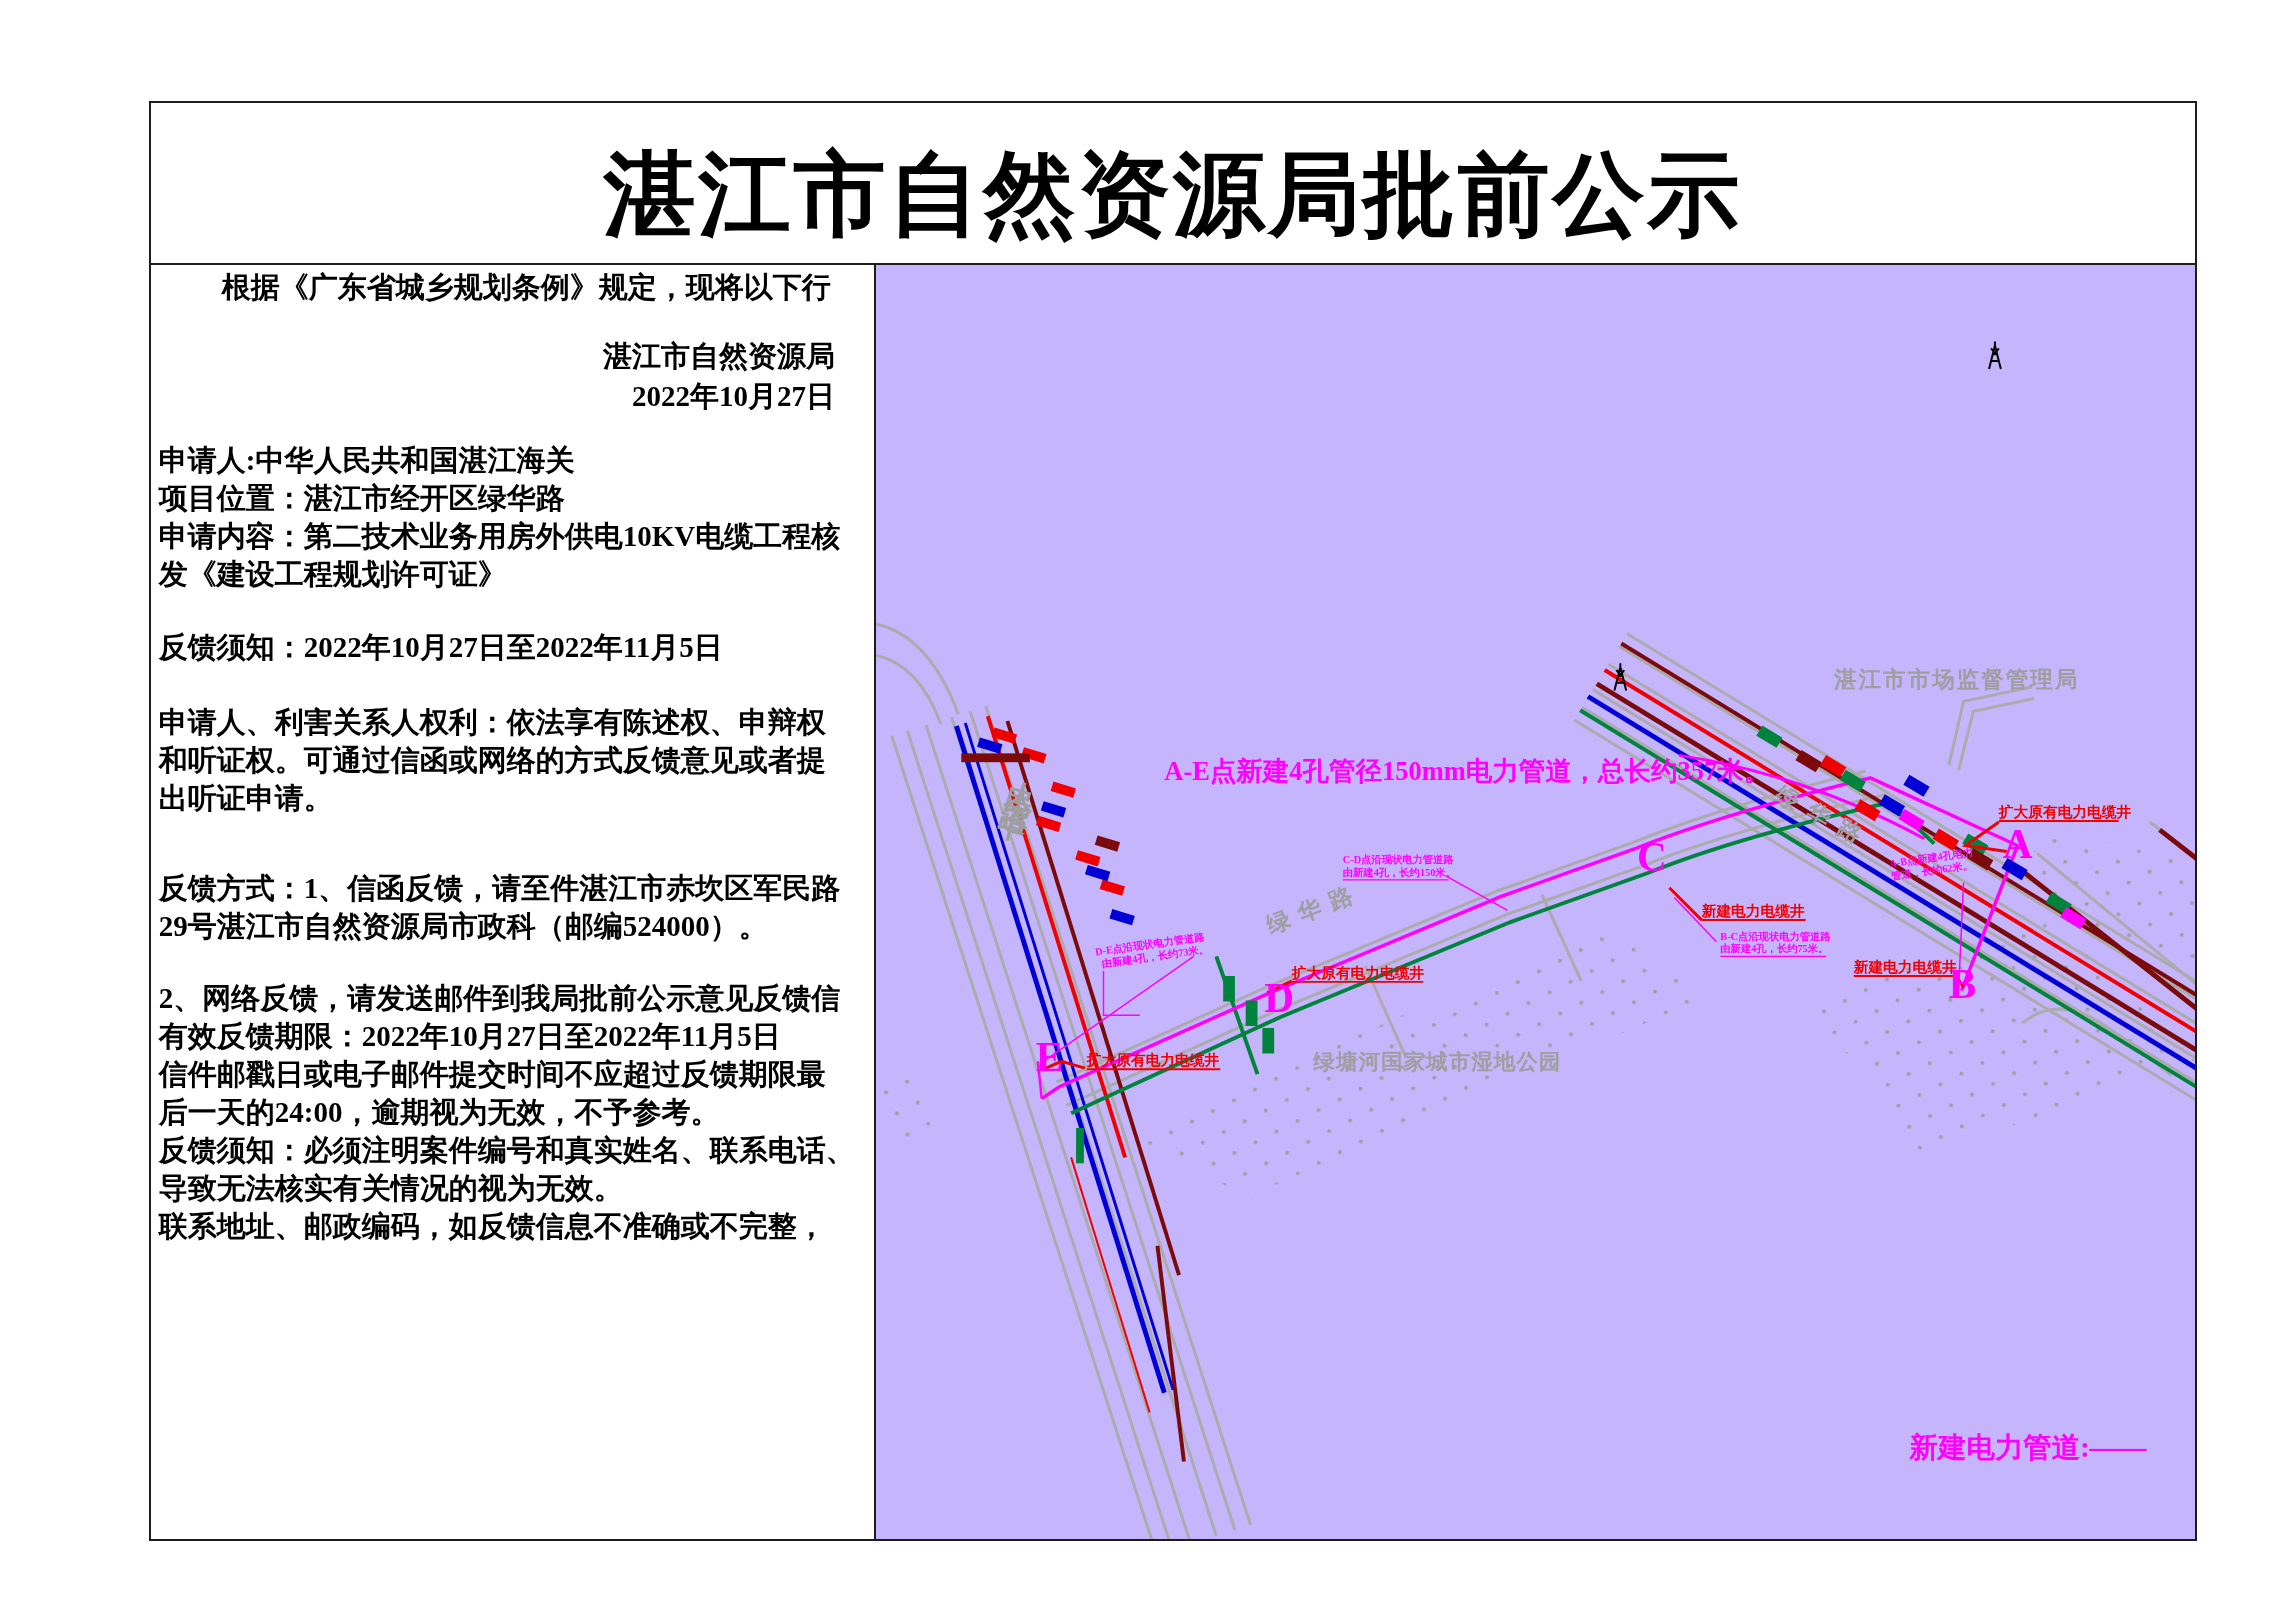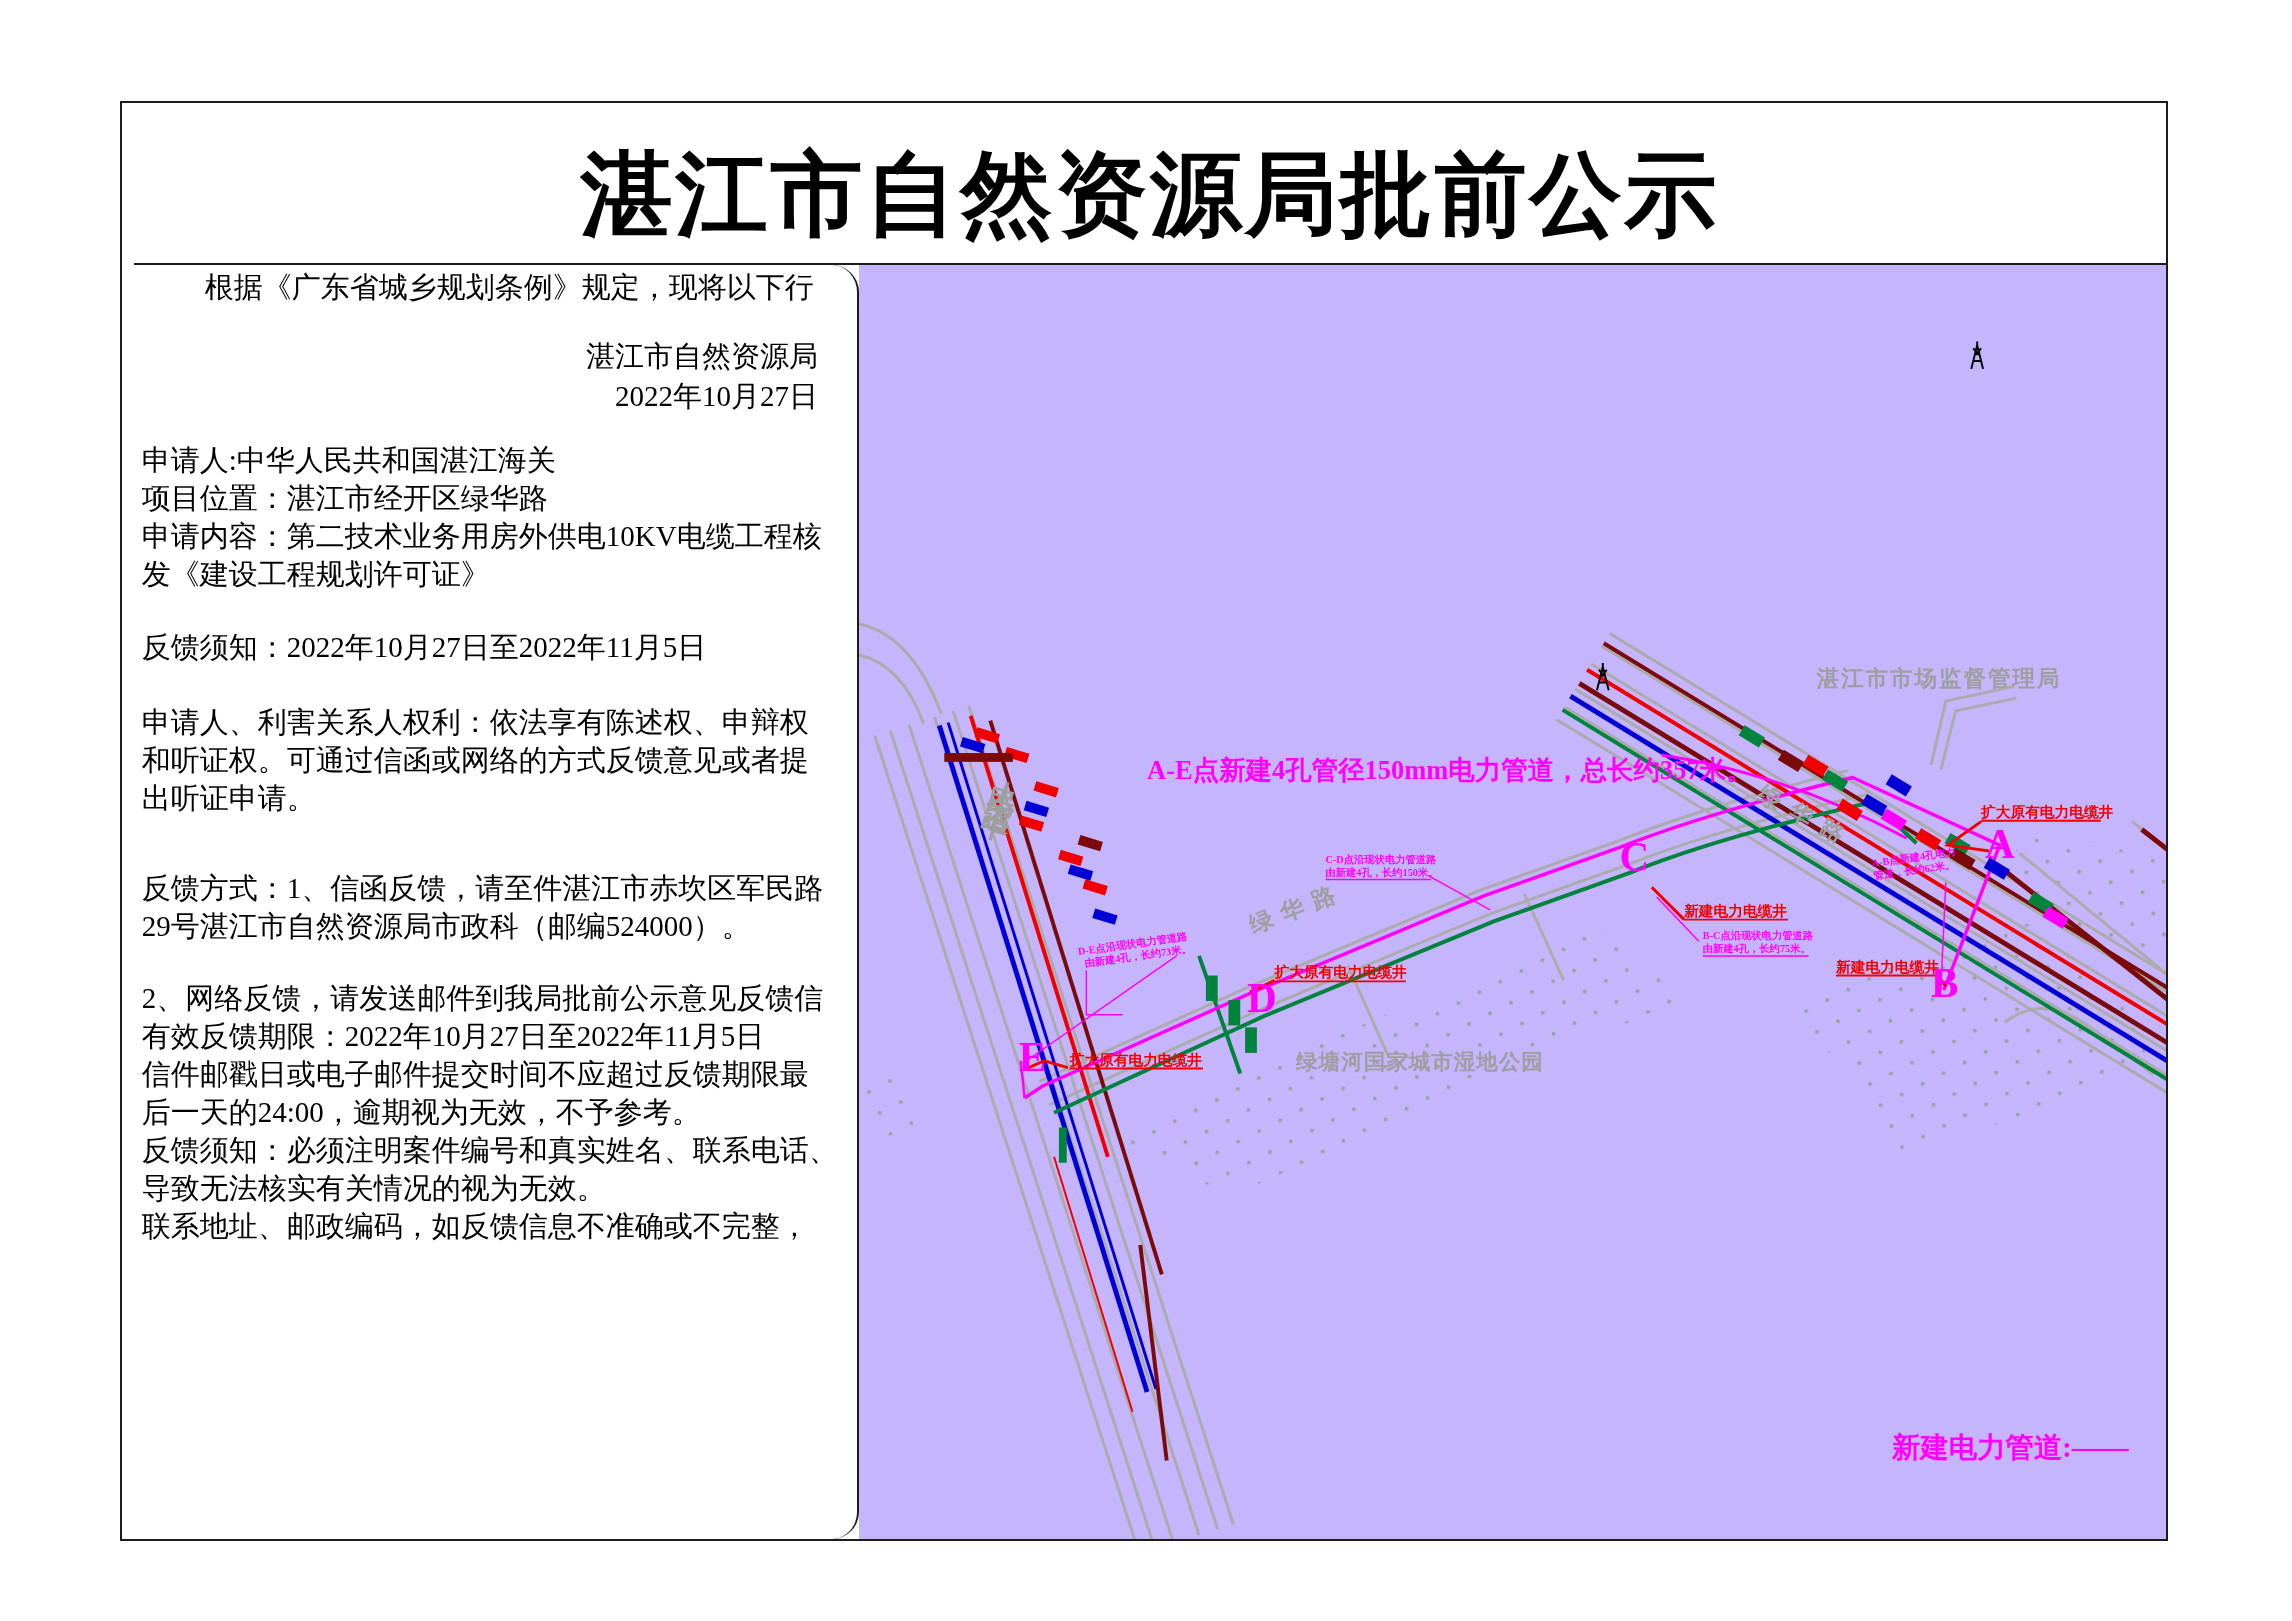--- a/index.html
+++ b/index.html
@@ -1,26 +1,26 @@
 <!DOCTYPE html>
 <html><head>
 <meta charset="utf-8">
 <style>
   html,body { margin:0; padding:0; background:#ffffff; }
   body { width:2293px; height:1621px; position:relative;
          font-family:"Liberation Serif","DejaVu Serif",serif; color:#000; }
-  .frame { position:absolute; left:120px; top:101px; width:2048px; height:1440px;
-           border:2px solid #1c1c1c; box-sizing:border-box; background:#fff;padding-left:12px; }
+  .frame { position:absolute; left:149px; top:101px; width:2048px; height:1440px;
+           border:2px solid #1c1c1c; box-sizing:border-box; background:#fff; }
   .title-row { height:162px; border-bottom:2px solid #1c1c1c; display:flex;
                align-items:flex-end; justify-content:center; box-sizing:border-box; }
   .doc-title { font-size:92px; font-weight:bold; letter-spacing:2.9px; line-height:1;
                padding-bottom:21.6px; white-space:nowrap; }
   .body-row { display:flex; height:1274px; }
   .left-col { width:725px; border-right:2px solid #1c1c1c; box-sizing:border-box;
-              padding:0 3.9px 0 7.8px; font-size:29px; font-weight:normal; overflow:hidden;border-radius:27px; }
+              padding:0 3.9px 0 7.8px; font-size:29px; font-weight:bold; overflow:hidden; }
   .left-col .ln { line-height:38px; white-space:nowrap; }
   .p-intro .ln { line-height:45px; }
   .p-intro { margin-top:0; }
   .p-intro .indent { text-indent:63px; }
   .p-sign { margin-top:25.5px; text-align:right; padding-right:35px; }
   .p-sign .ln { line-height:40px; }
   .p-app  { margin-top:25.5px; }
   .p-period { margin-top:35px; }
   .p-rights { margin-top:37px; }
   .p-fb { margin-top:52px; }

